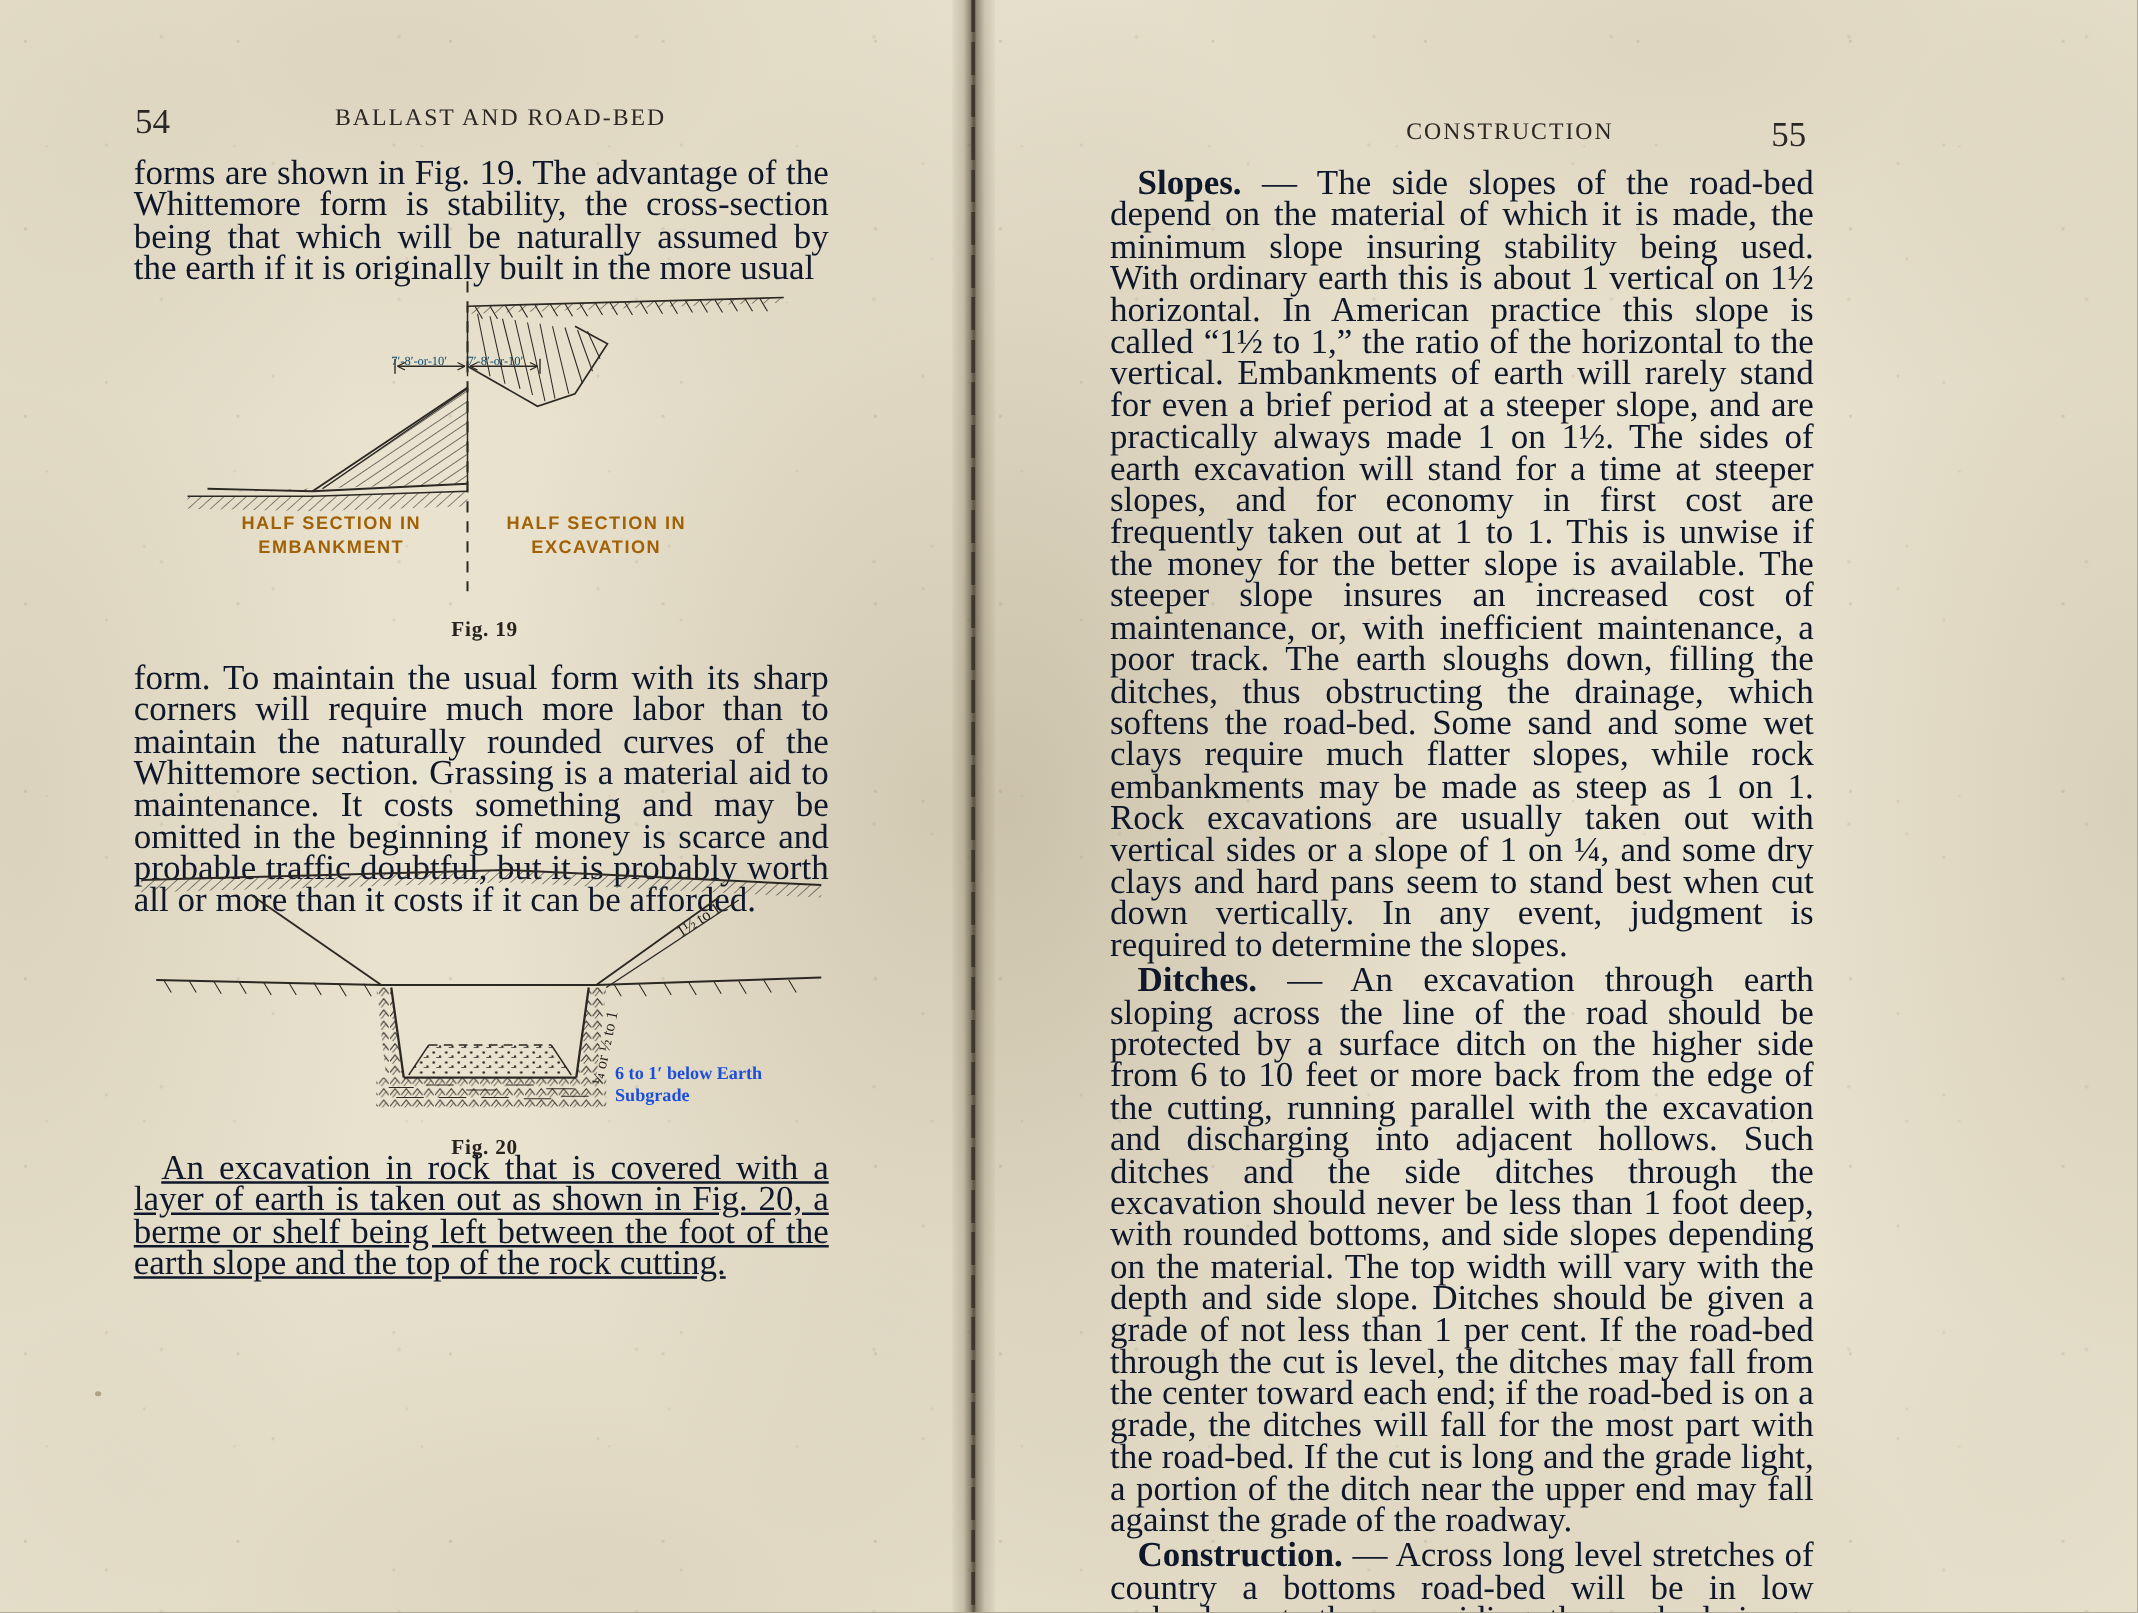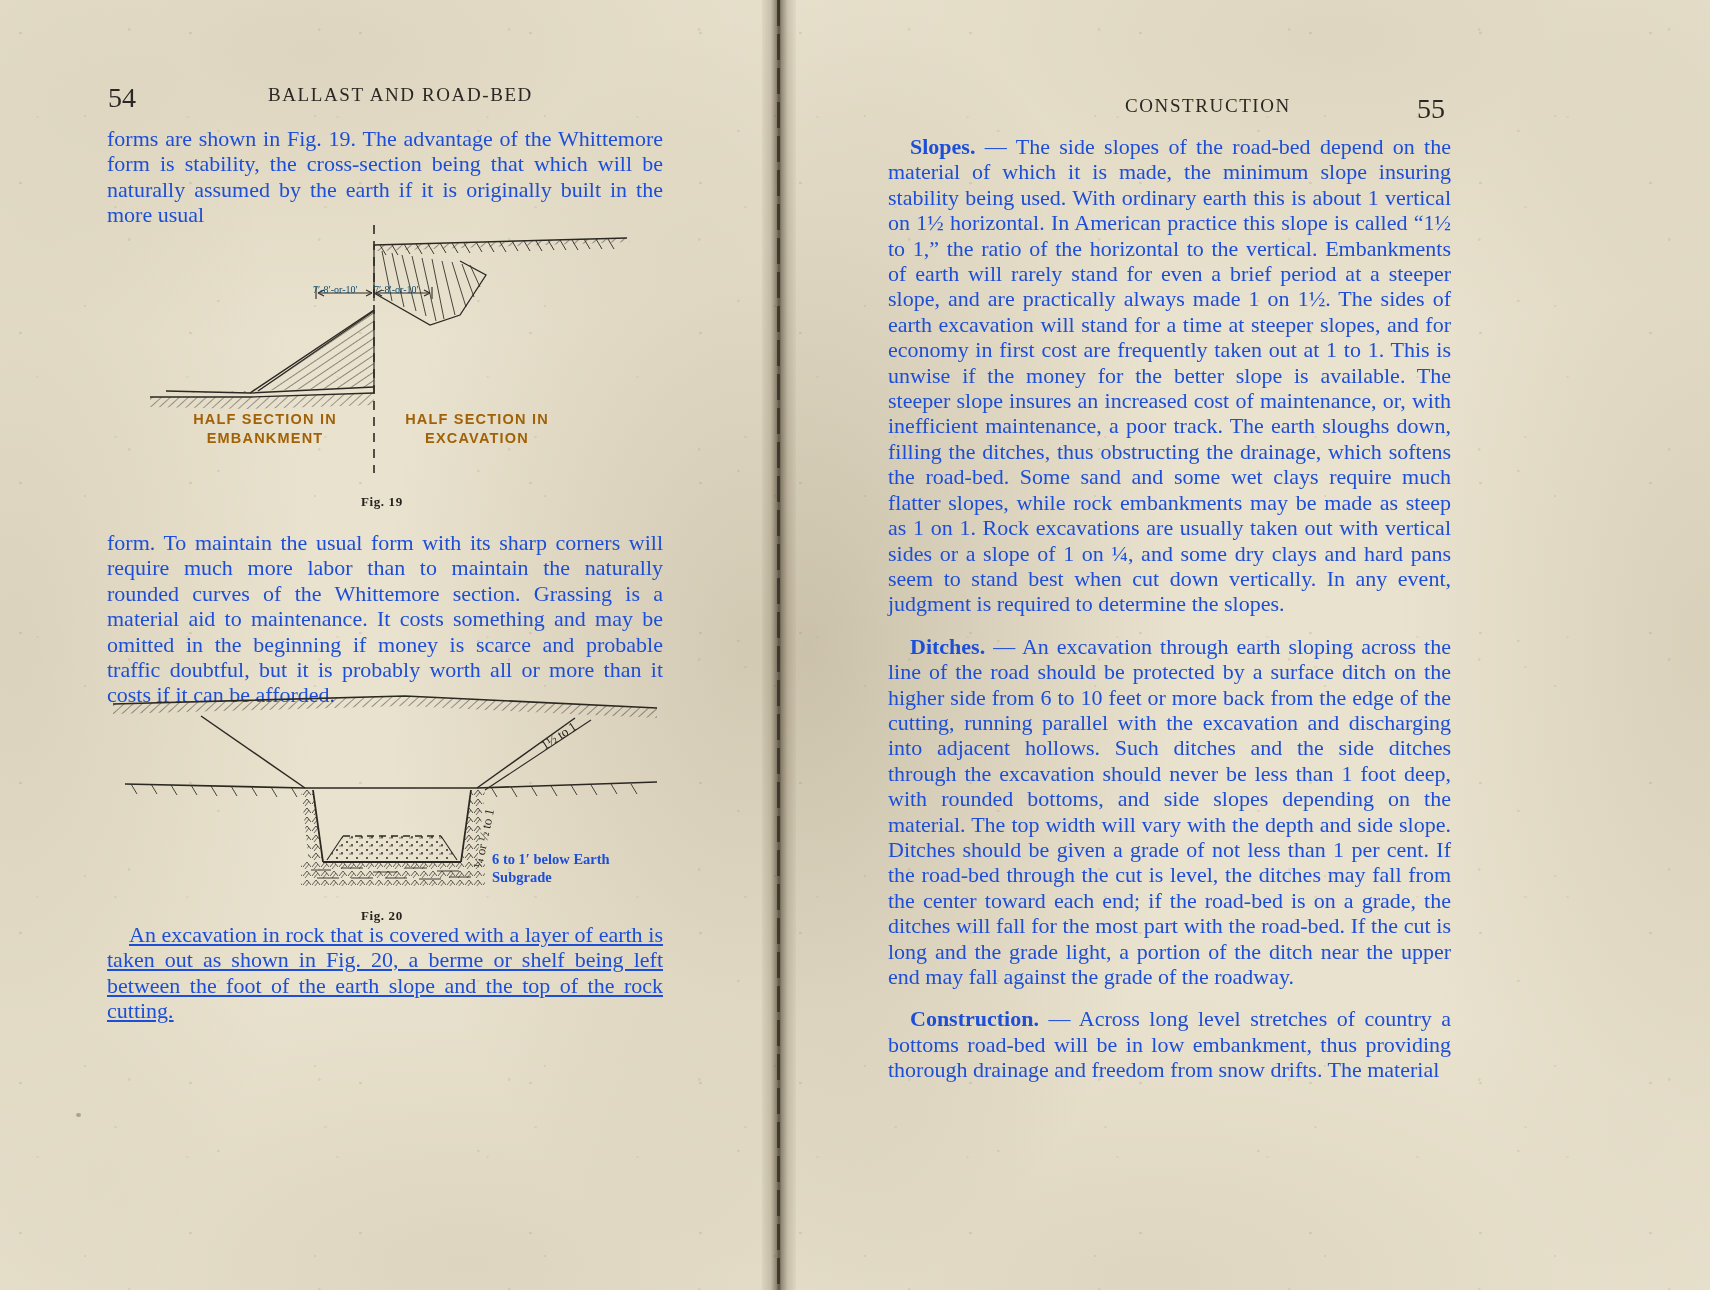--- a/index.html
+++ b/index.html
@@ -95,46 +95,46 @@
   }
   .folio {
     position: absolute;
     font-size: 28px;
     color: #2b2824;
   }
 
   
   .col {
     position: absolute;
-    font-size: 22px;
+    font-size: 28px;
     line-height: 25.4px;
-    color: #1d4ed8;
+    color: #0f172a;
     text-align: justify;
     text-justify: inter-word;
     -webkit-hyphens: none;
     hyphens: none;
   }
   .col p {
     margin: 0;
   }
   .col p.ind {
     text-indent: 22px;
   }
   .col p + p {
-    margin-top: 17px;
+    margin-top: 3px;
   }
   .runin {
     font-weight: bold;
   }
 
   
   .figcap {
     position: absolute;
     font-weight: bold;
-    font-size: 13px;
+    font-size: 17px;
     letter-spacing: .6px;
     color: #26231f;
     white-space: nowrap;
   }
   .figlabel {
     position: absolute;
     font-family: "Liberation Sans", sans-serif;
     font-weight: bold;
     font-size: 14.5px;
     letter-spacing: 1.2px;

